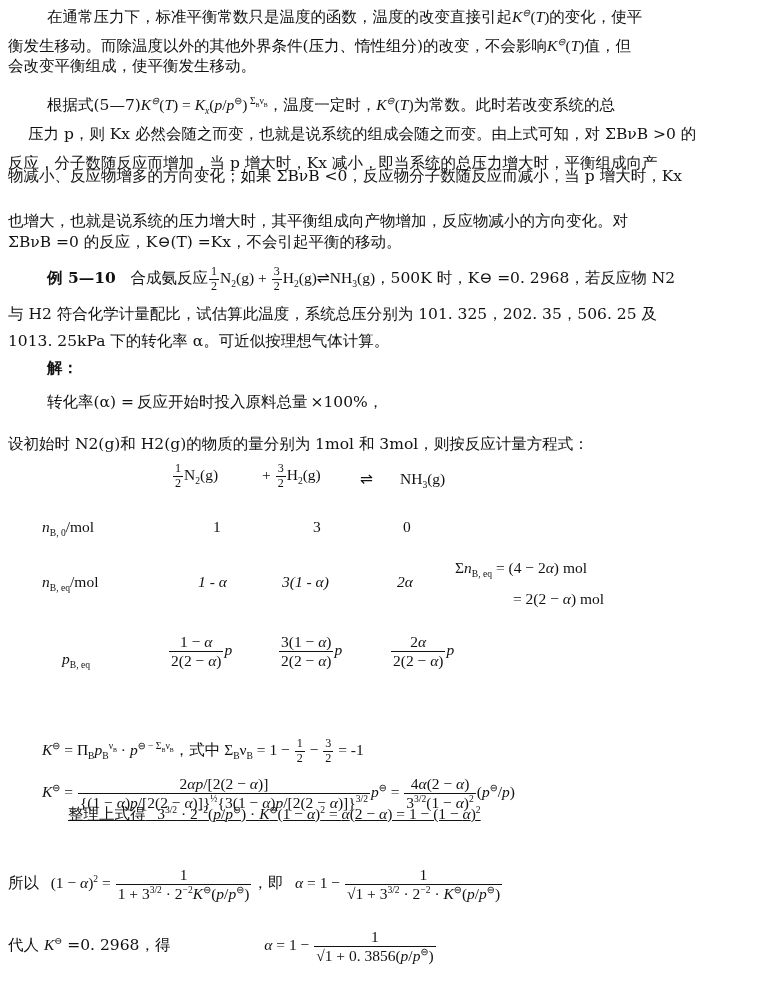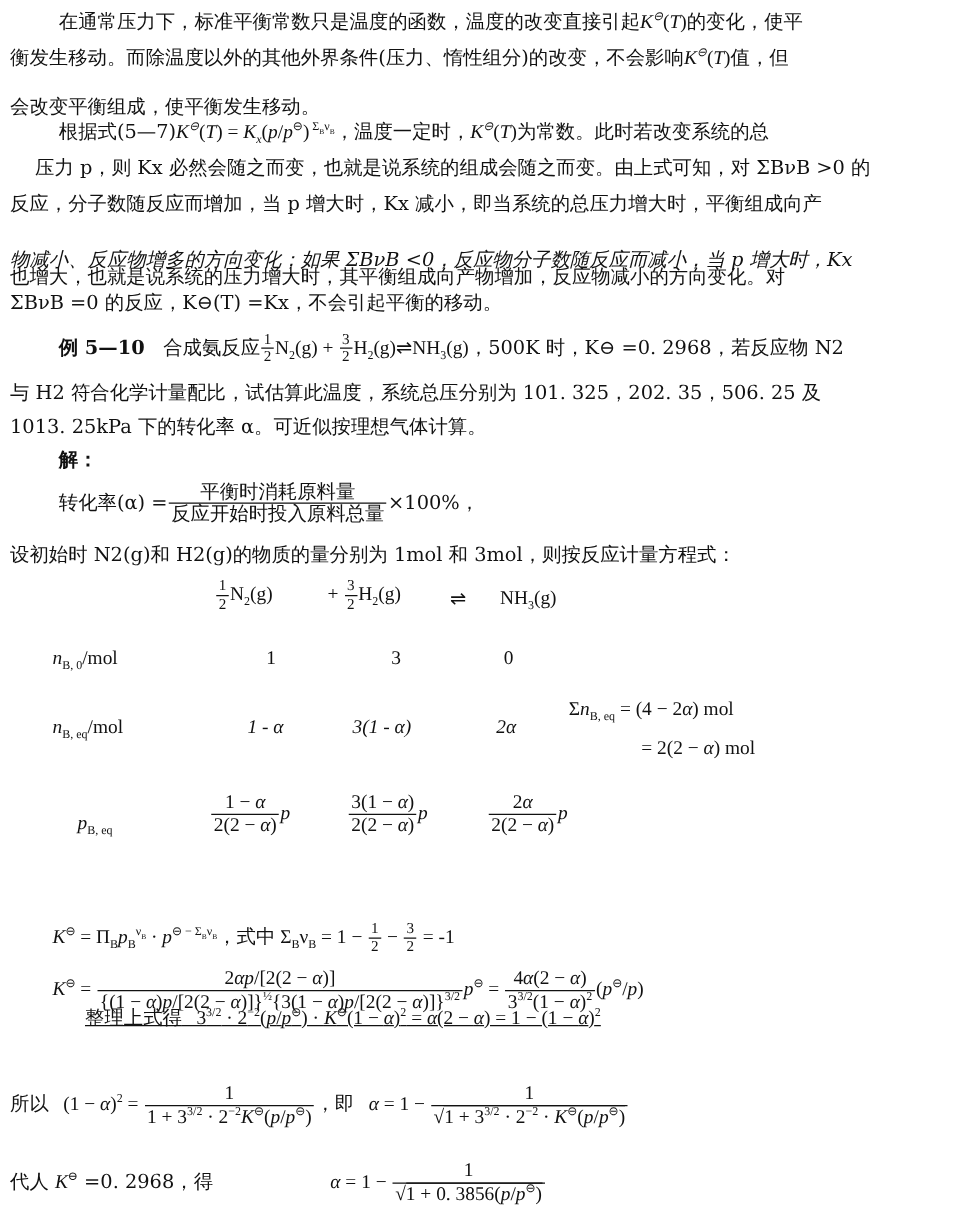--- a/index.html
+++ b/index.html
@@ -22,34 +22,34 @@
 </style>
 </head>
 <body>
 
 <div class="line" style="top:7px; left:47px;">
   <span>在通常压力下，标准平衡常数只是温度的函数，温度的改变直接引起</span><span class="it">K<sup>⊖</sup></span><span class="rm">(<span class="it">T</span>)</span><span>的变化，使平</span>
 </div>
 <div class="line" style="top:36px; left:8px;text-align:center;">
   <span>衡发生移动。而除温度以外的其他外界条件(压力、惰性组分)的改变，不会影响</span><span class="it">K<sup>⊖</sup></span><span class="rm">(<span class="it">T</span>)</span><span>值，但</span>
 </div>
-<div class="line" style="top:75px; left:8px;">
+<div class="line" style="top:56px; left:8px;">
   <span>会改变平衡组成，使平衡发生移动。</span>
 </div>
 
 <div class="line" style="top:95px; left:47px;">
   <span>根据式(5—7)</span><span class="it">K<sup>⊖</sup></span><span class="rm">(<span class="it">T</span>) = <span class="it">K<sub>x</sub></span>(<span class="it">p</span>/<span class="it">p</span><sup>⊖</sup>)<sup> Σ<sub>B</sub>ν<sub>B</sub></sup></span><span>，温度一定时，</span><span class="it">K<sup>⊖</sup></span><span class="rm">(<span class="it">T</span>)</span><span>为常数。此时若改变系统的总</span>
 </div>
 <div class="line" style="top:124px; left:8px;margin-left:20px;">
   <span>压力 p，则 Kx 必然会随之而变，也就是说系统的组成会随之而变。由上式可知，对 ΣBνB &gt;0 的</span>
 </div>
 <div class="line" style="top:153px; left:8px;">
   <span>反应，分子数随反应而增加，当 p 增大时，Kx 减小，即当系统的总压力增大时，平衡组成向产</span>
 </div>
-<div class="line" style="top:198px; left:8px;font-style:italic;">
+<div class="line" style="top:166px; left:8px;">
   <span>物减小、反应物增多的方向变化；如果 ΣBνB &lt;0，反应物分子数随反应而减小，当 p 增大时，Kx</span>
 </div>
 <div class="line" style="top:211px; left:8px;">
   <span>也增大，也就是说系统的压力增大时，其平衡组成向产物增加，反应物减小的方向变化。对</span>
 </div>
 <div class="line" style="top:232px; left:8px;">
   <span>ΣBνB =0 的反应，K⊖(T) =Kx，不会引起平衡的移动。</span>
 </div>
 
 <div class="line" style="top:260px; left:47px; line-height:36px;">
@@ -59,21 +59,21 @@
   <span>与 H2 符合化学计量配比，试估算此温度，系统总压分别为 101. 325，202. 35，506. 25 及</span>
 </div>
 <div class="line" style="top:331px; left:8px;">
   <span>1013. 25kPa 下的转化率 α。可近似按理想气体计算。</span>
 </div>
 
 <div class="line" style="top:358px; left:47px;">
   <span class="bold">解：</span>
 </div>
 <div class="line" style="top:382px; left:47px; line-height:40px;">
-  <span>转化率(α) =</span><span class="frac"><span class="num">平衡时消耗原料量</span><span class="den">反应开始时投入原料总量</span></span><span>×100%，</span>
+  <span>转化率(α) =</span><span class="frac"><span class="den">反应开始时投入原料总量</span></span><span>×100%，</span>
 </div>
 <div class="line" style="top:434px; left:8px;">
   <span>设初始时 N2(g)和 H2(g)的物质的量分别为 1mol 和 3mol，则按反应计量方程式：</span>
 </div>
 
 <div class="cell" style="top:462px; left:172px;">
   <span class="frac sfrac"><span class="num">1</span><span class="den">2</span></span>N<sub>2</sub>(g)
 </div>
 <div class="cell" style="top:462px; left:262px;">
   + <span class="frac sfrac"><span class="num">3</span><span class="den">2</span></span>H<sub>2</sub>(g)

